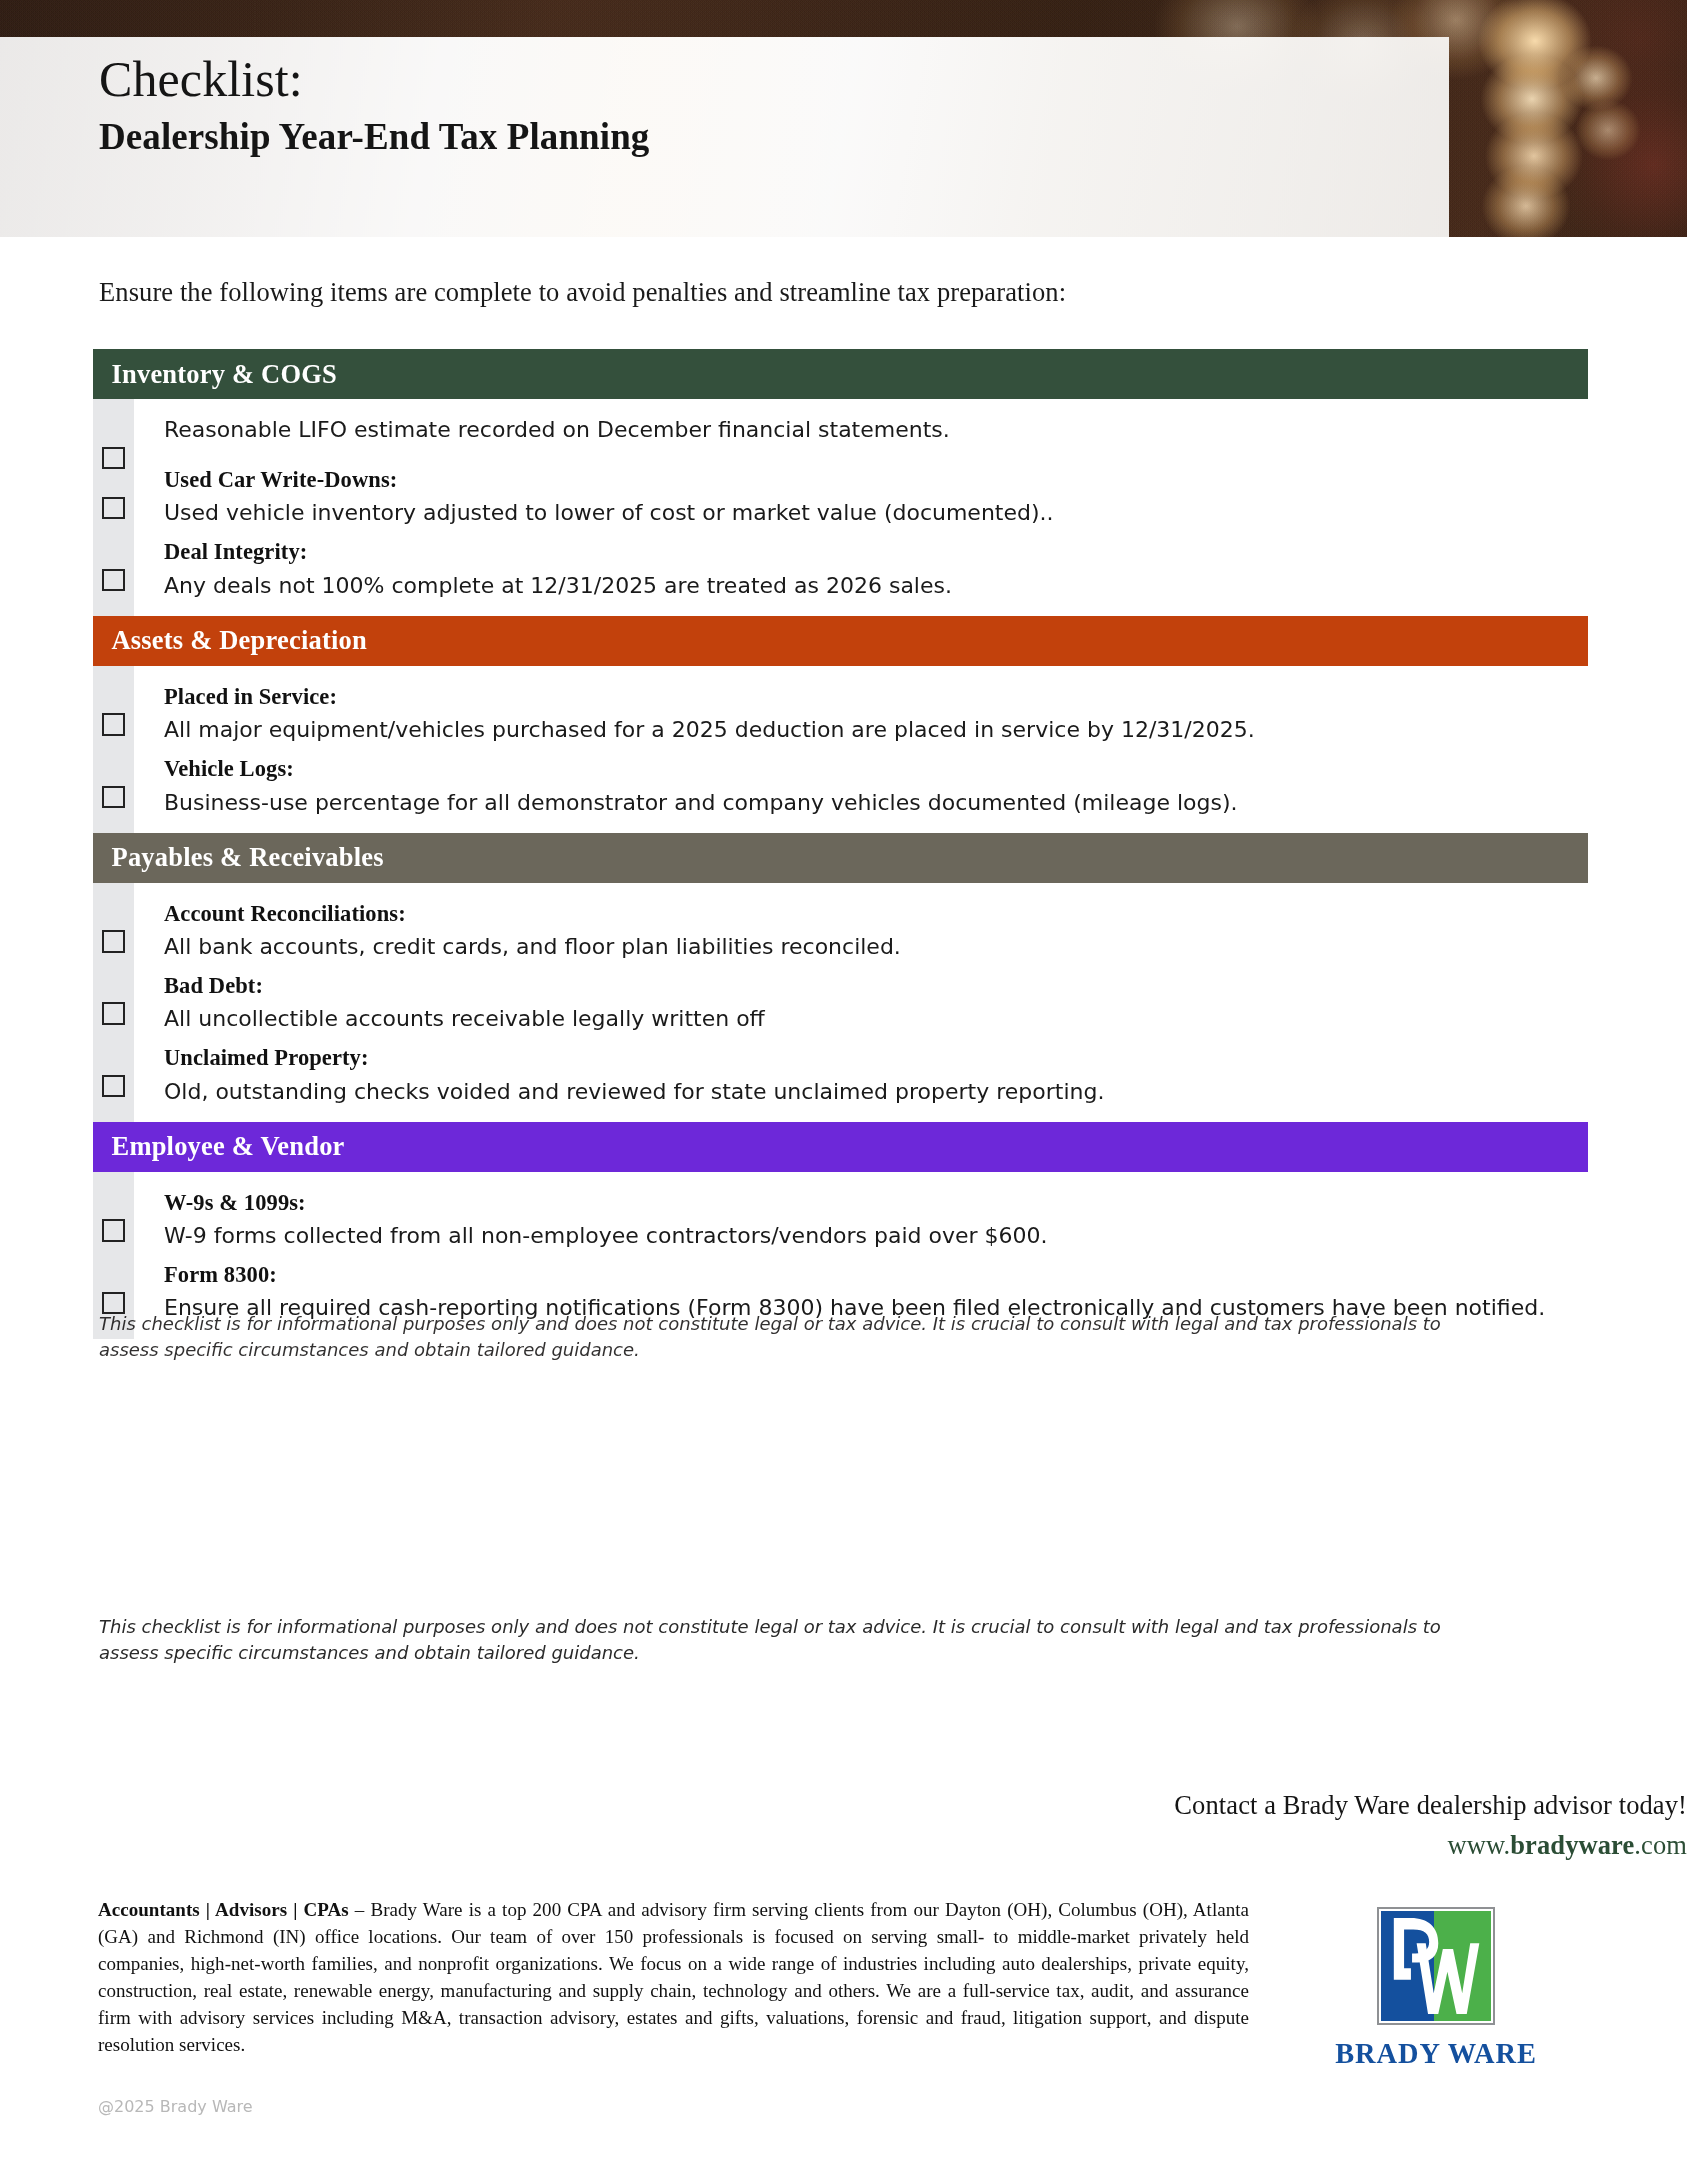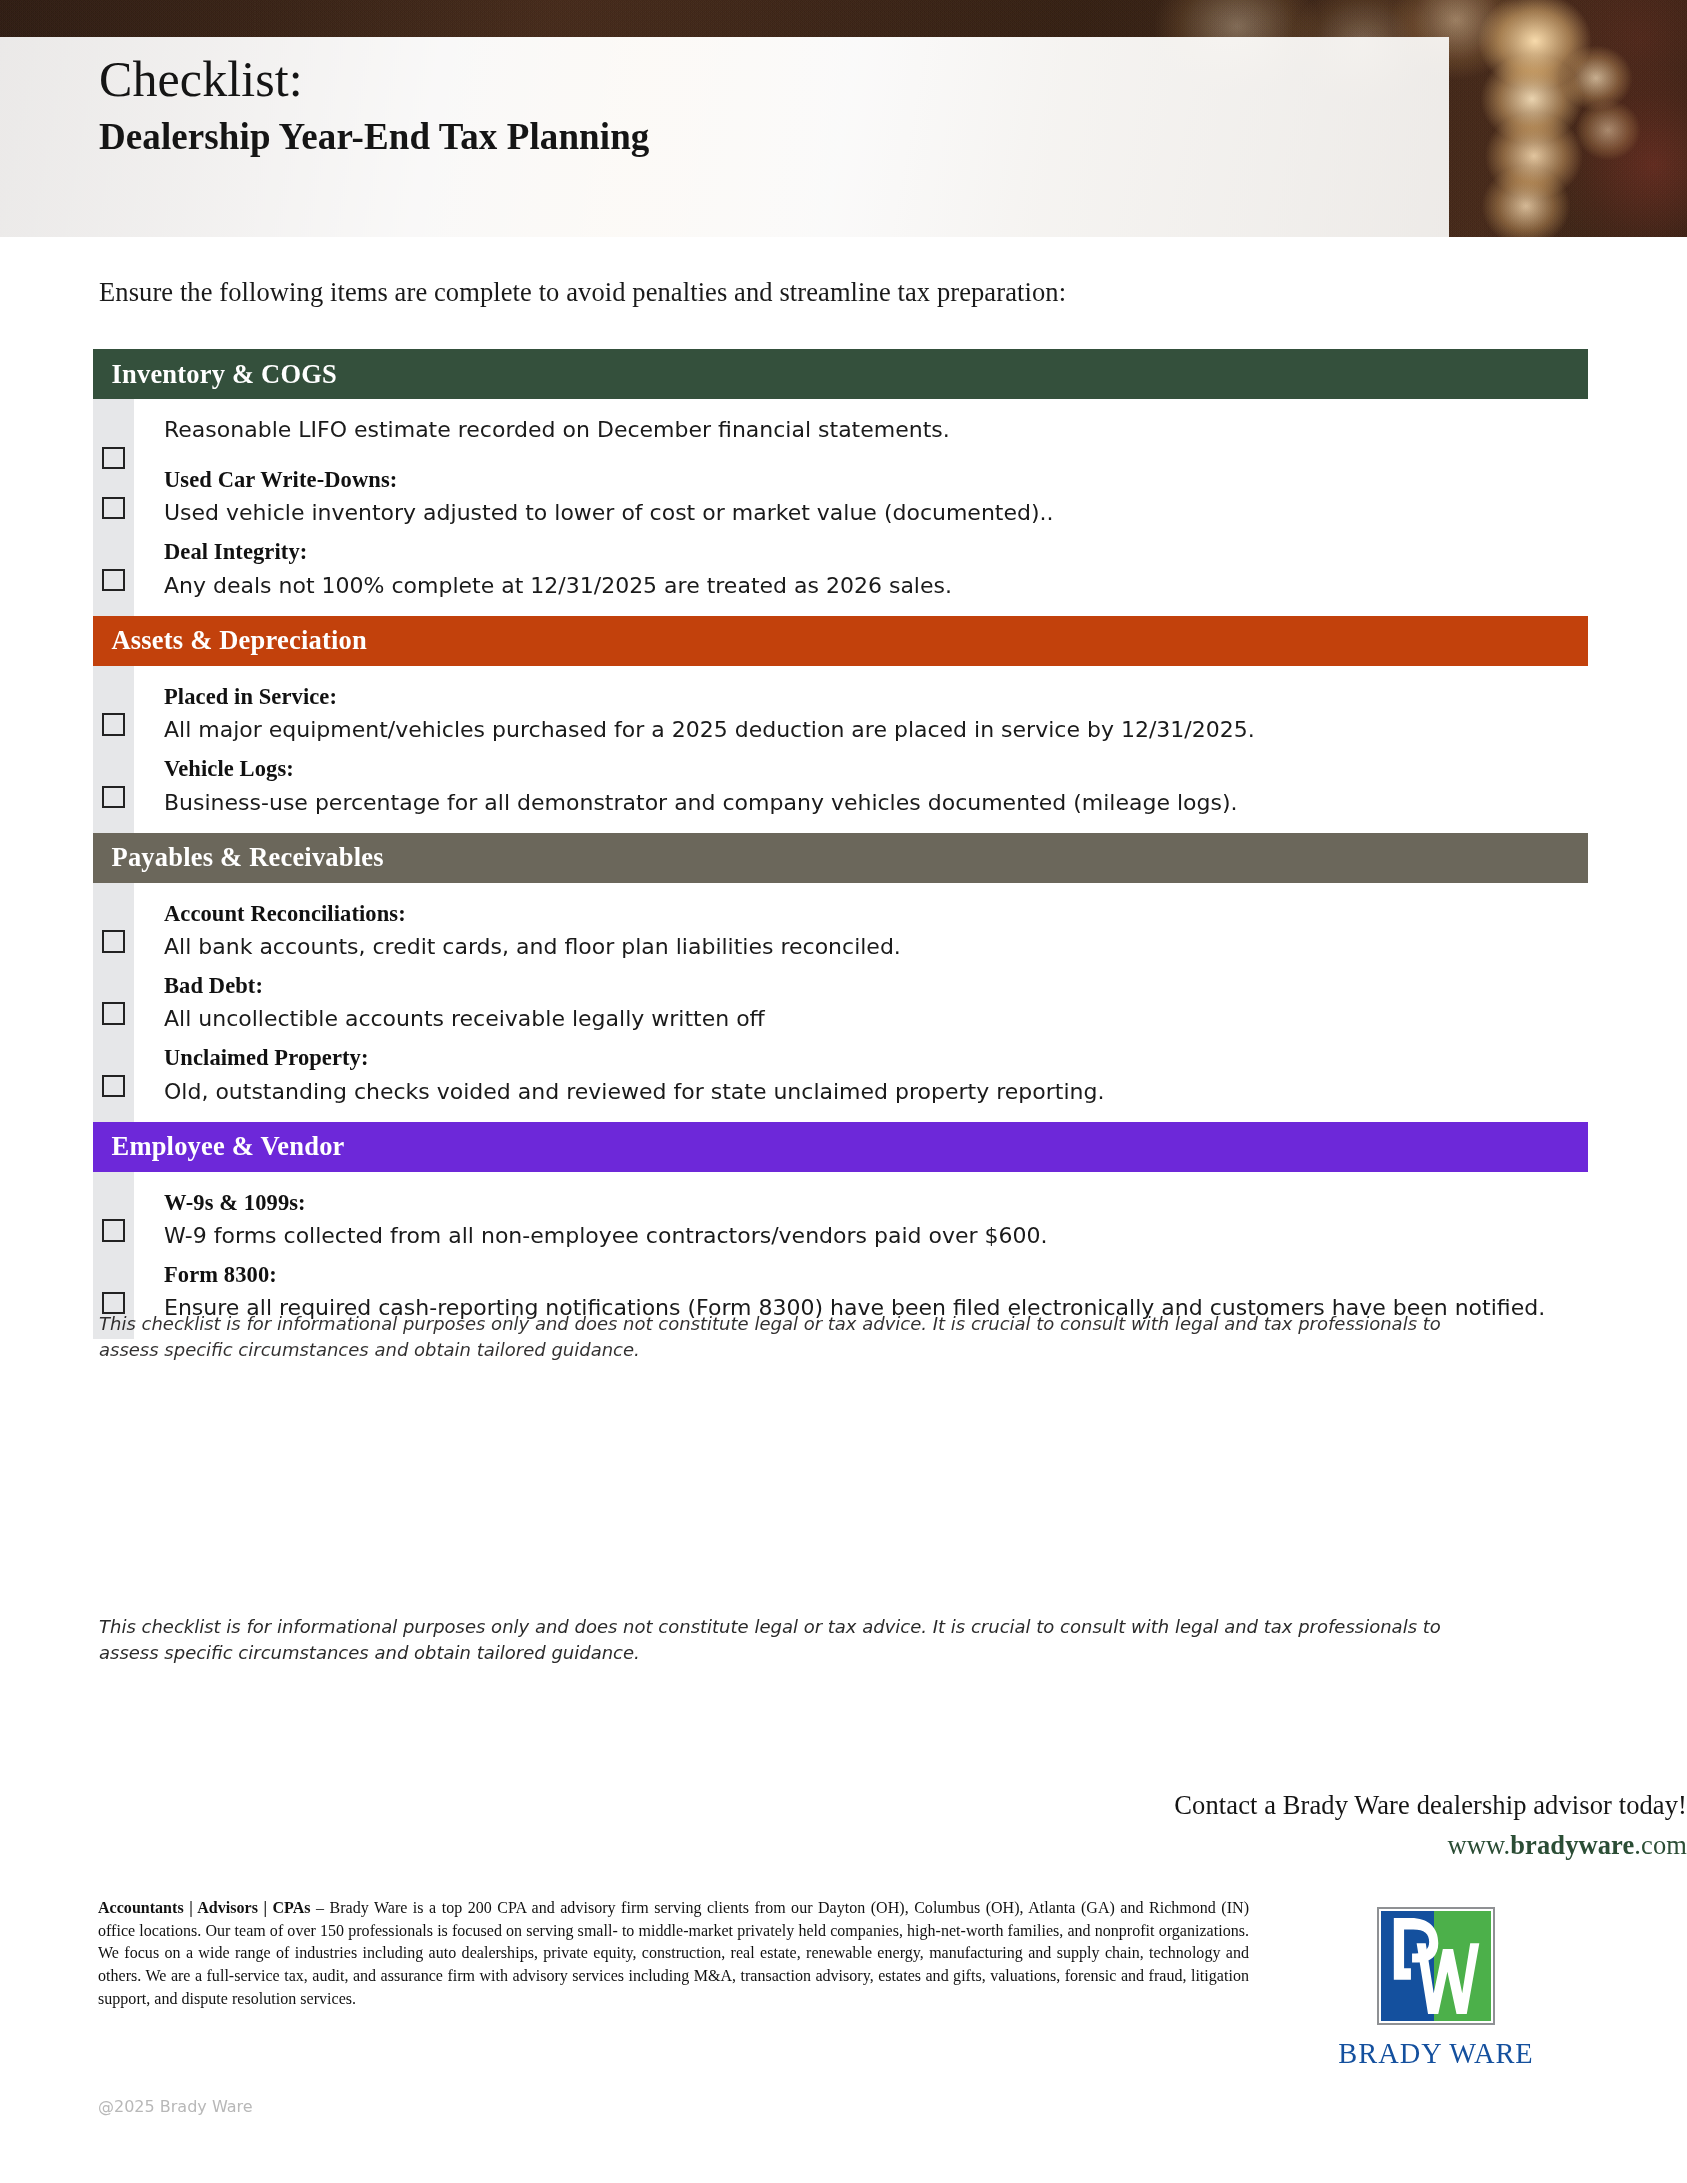--- a/index.html
+++ b/index.html
@@ -208,21 +208,21 @@
   .contact-url .brand {
     font-weight: 700;
   }
 
   
   .about {
     position: absolute;
     left: 98px;
     top: 1897px;
     width: 1151px;
-    font-size: 16px;
+    font-size: 19px;
     line-height: 1.42;
     color: #111111;
     text-align: justify;
     letter-spacing: 0.03px;
   }
   .about .lead { font-weight: 700; }
 
   .copyright {
     position: absolute;
     left: 98px;
@@ -265,21 +265,21 @@
   }
   .logo-mark svg {
     position: absolute;
     left: 0; top: 0;
     width: 100%;
     height: 100%;
   }
   .logo-word {
     margin-top: 13.2px;
     font-size: 28.4px;
-    font-weight: 400;
+    font-weight: 700;
     color: #14509e;
     letter-spacing: 1px;
     white-space: nowrap;
   }
 </style>
 </head>
 <body>
 
 <div class="header-banner">
   <div class="header-photo"></div>

